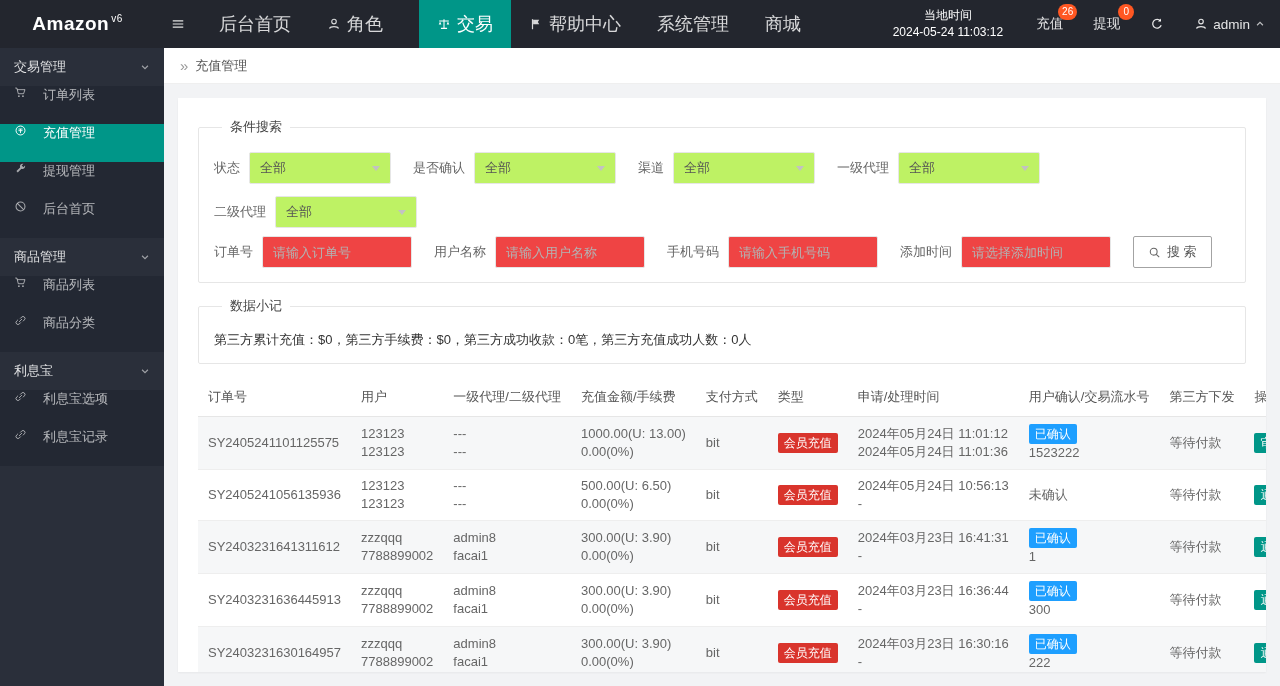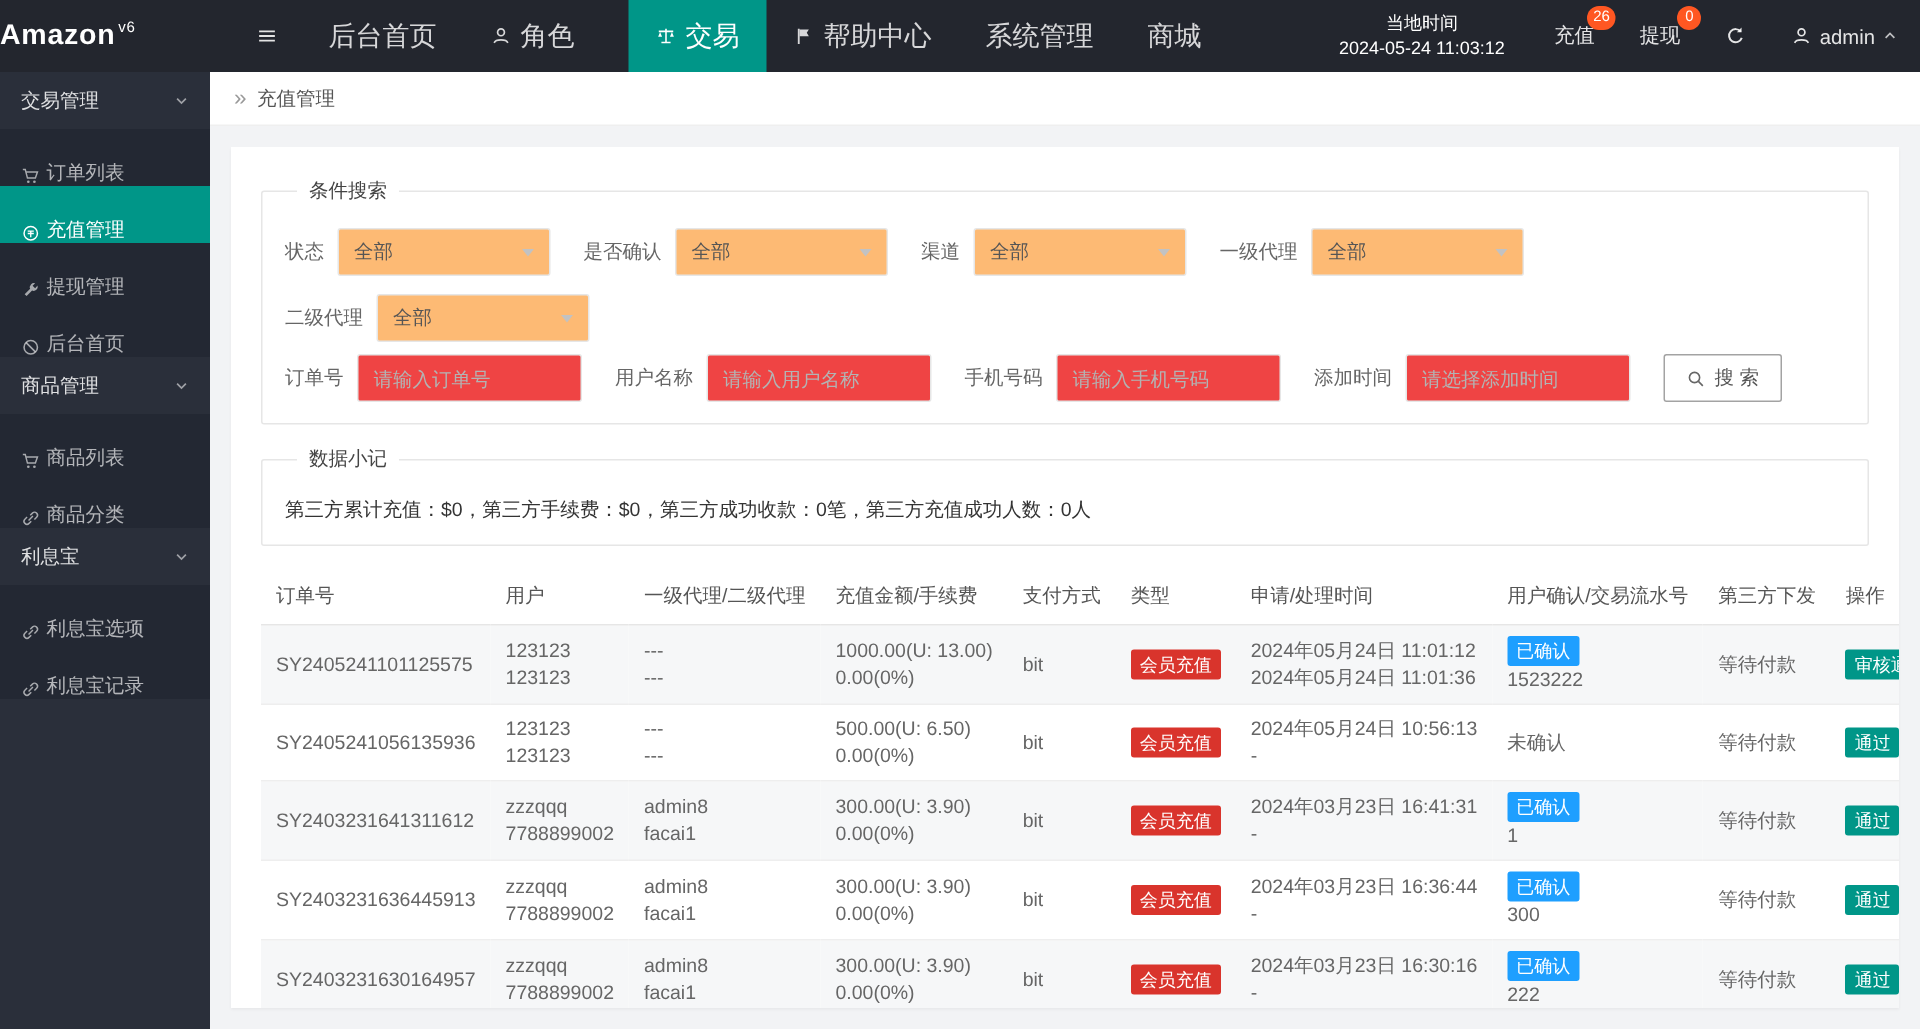--- a/index.html
+++ b/index.html
@@ -3,65 +3,65 @@
 <meta charset="utf-8">
 <style>
   * { margin:0; padding:0; box-sizing:border-box; }
   html,body { width:1280px; height:686px; overflow:hidden; background:#f2f3f5;
     font-family:"Liberation Sans","DejaVu Sans",sans-serif; font-size:13px; }
   .icon { display:inline-flex; width:14px; height:14px; flex:none; }
   .icon svg { width:100%; height:100%; display:block; }
 
   
   .topbar { height:48px; background:#23262e; display:flex; align-items:stretch; color:#fff; }
-  .logo { width:155px; display:flex; align-items:center; 
+  .logo { width:155px; display:flex; align-items:center; justify-content:center;
     font-size:19px; font-weight:bold; letter-spacing:.5px; cursor:pointer; }
   .logo sup { font-size:10px; font-weight:normal; position:relative; top:-6px; margin-left:2px; }
   .hamburger { width:46px; display:flex; align-items:center; justify-content:center; color:#e3e3e3; cursor:pointer; }
   .topnav { display:flex; align-items:stretch; }
   .topnav-item { display:flex; align-items:center; gap:6px; padding:0 18px;
     color:rgba(255,255,255,.82); cursor:pointer; font-size:18px; }
   .topnav-item .icon { color:rgba(255,255,255,.82); }
   .topnav-item.active { background:var(--accent,#009688); color:#fff;margin-left:18px; }
   .topnav-item.active .icon { color:#fff; }
   .topbar-right { margin-left:auto; display:flex; align-items:center; }
   .local-time { text-align:center; font-size:12px; line-height:17px; padding:0 18px; color:#fff; }
   .top-action { position:relative; height:48px; display:flex; align-items:center; gap:5px;
     padding:0 15px; color:rgba(255,255,255,.88); cursor:pointer; font-size:13.5px; }
   .cbadge { position:absolute; top:4px; right:1px; background:var(--topbar-badge,#FF5722); color:#fff;
     font-size:10px; min-width:16px; height:16px; line-height:16px; border-radius:8px; text-align:center; padding:0 4px; }
   .user-menu .chev { width:10px; height:10px; color:rgba(255,255,255,.7); }
 
   
   .layout { display:flex; height:638px; }
-  .sidebar { width:140px; background:#2a2f3a; overflow:hidden; flex:none; }
+  .sidebar { width:164px; background:#2a2f3a; overflow:hidden; flex:none; }
   .side-group-header { height:38px; display:flex; align-items:center; justify-content:space-between;
     padding:0 14px; color:rgba(255,255,255,.85); cursor:pointer; }
   .side-group-header .icon { width:10px; height:10px; color:rgba(255,255,255,.55); }
-  .side-item { height:38px; display:flex; align-items:flex-end; gap:4px; padding:0 14px;
+  .side-item { height:38px; display:flex; align-items:flex-start; gap:16px; padding:0 14px;
     background:#232833; color:rgba(255,255,255,.66); cursor:pointer; }
   .side-item .icon { width:13px; height:13px; color:rgba(255,255,255,.6); }
   .side-item.active { background:var(--accent,#009688); color:#fff; }
   .side-item.active .icon { color:#fff; }
 
   .main { flex:1; display:flex; flex-direction:column; min-width:0; }
   .breadcrumb-bar { height:36px; background:#fff; display:flex; align-items:center; gap:7px;
     padding:0 16px; color:#555; border-bottom:1px solid #efefef; }
   .bc-icon { color:#999; font-size:15px; }
   .content { flex:1; padding:14px; overflow:hidden; }
   .card { background:#fff; height:100%; padding:6px 20px 16px; overflow:hidden;
     box-shadow:0 1px 2px rgba(0,0,0,.05); }
 
   
   .fs { border:1px solid #e6e6e6; border-radius:2px; margin-top:14px; padding:8px 15px 14px; }
   .fs legend { font-size:13px; color:#444; padding:0 8px; margin-left:8px; }
   .form-row { display:flex; align-items:flex-start; flex-wrap:wrap; gap:12px 22px; margin-top:8px; }
   .form-group { display:flex; align-items:center; gap:9px; }
   .form-label { color:#666; white-space:nowrap; }
-  .select-box { width:142px; height:32px; border:1px solid #e6e6e6; border-radius:2px; background:#fdba74;
+  .select-box { width:142px; height:32px; border:1px solid #e6e6e6; border-radius:2px; background:#bef264;
     display:flex; align-items:center; justify-content:space-between; padding:0 10px; color:#555; cursor:pointer; }
   .select-caret { width:0; height:0; border-left:4px solid transparent; border-right:4px solid transparent;
     border-top:5px solid #c2c2c2; }
   .text-input { width:150px; height:32px; border:1px solid #e6e6e6; border-radius:2px; padding:0 10px;
     font-size:13px; color:#333; font-family:inherit; outline:none; background:#ef4444; }
   .text-input::placeholder { color:#b3b3b3; }
   .search-btn { height:32px; display:inline-flex; align-items:center; gap:6px; padding:0 14px;
     background:#fff; border:1px solid #a3a3a3; border-radius:2px; color:#555; font-size:13px;
     font-family:inherit; cursor:pointer; }
   .search-btn .icon { width:13px; height:13px; color:#666; }

